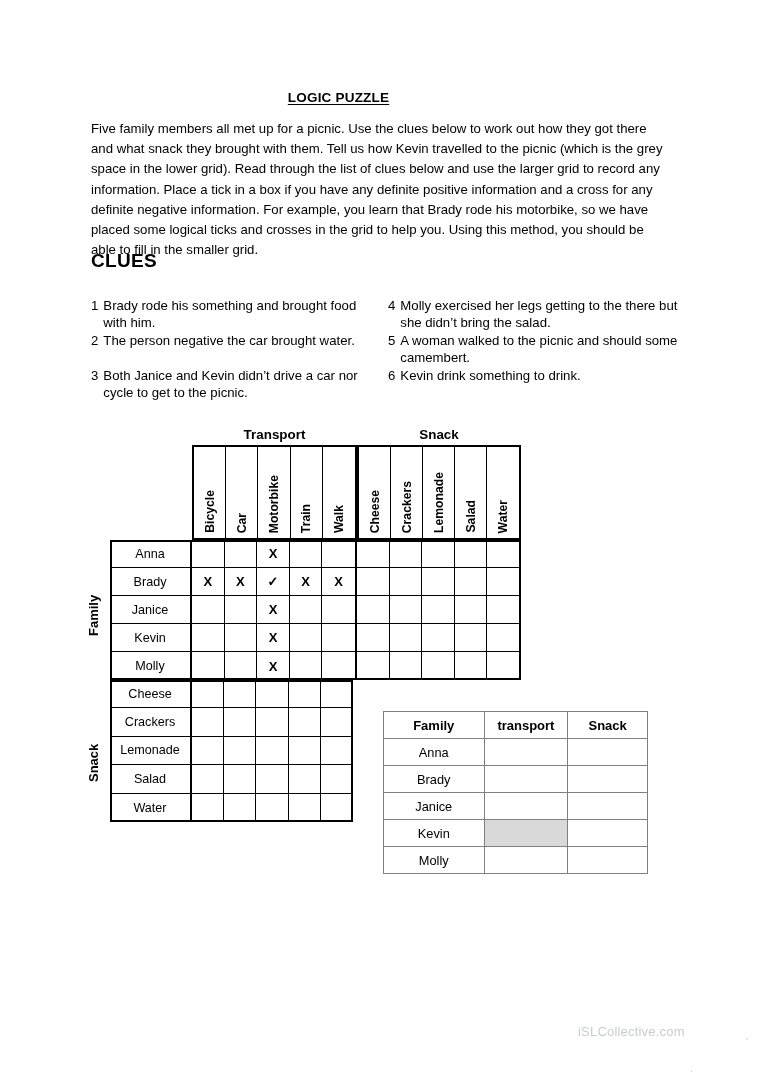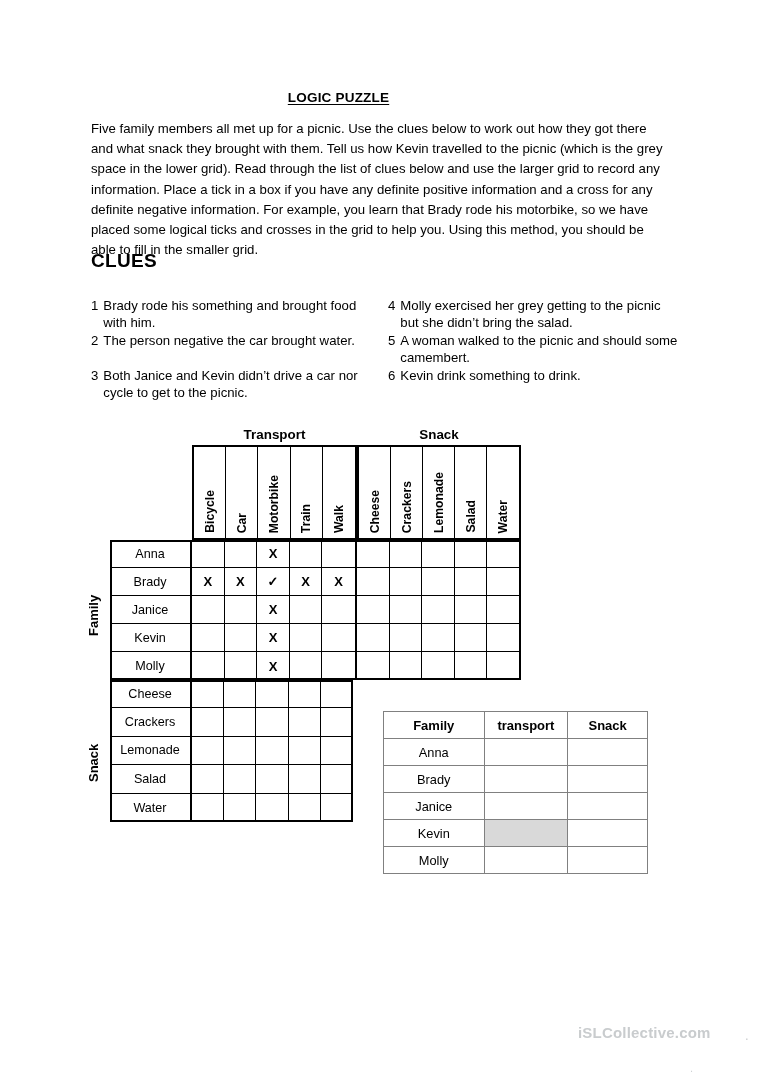--- a/index.html
+++ b/index.html
@@ -240,22 +240,22 @@
   #answer-table .c-name { width: 101px; }
   #answer-table .c-tr   { width: 84px; }
   #answer-table .c-sn   { width: 80px; }
   #answer-table td.shaded { background: #d9d9d9; }
 
   
   #watermark {
     position: absolute;
     top: 1024px;
     left: 578px;
-    font-size: 15px;
-    font-weight: bold;
+    font-size: 13px;
+    font-weight: normal;
     color: #c9ccce;
     letter-spacing: 0.2px;
   }
   #watermark-dot {
     position: absolute;
     top: 1028px;
     left: 745px;
     font-size: 13px;
     color: #c9ccce;
   }
@@ -291,21 +291,21 @@
     </div>
     <div class="clue spaced-before">
       <span class="num">3</span>
       <span class="txt">Both Janice and Kevin didn’t drive a car nor cycle to get to the picnic.</span>
     </div>
   </div>
 
   <div class="clues-col clues-right">
     <div class="clue">
       <span class="num">4</span>
-      <span class="txt">Molly exercised her grey getting to the picnic but she didn’t bring the salad.</span>
+      <span class="txt">Molly exercised her legs getting to the there but she didn’t bring the salad.</span>
     </div>
     <div class="clue">
       <span class="num">5</span>
       <span class="txt">A woman walked to the picnic and should some camembert.</span>
     </div>
     <div class="clue">
       <span class="num">6</span>
       <span class="txt">Kevin drink something to drink.</span>
     </div>
   </div>

